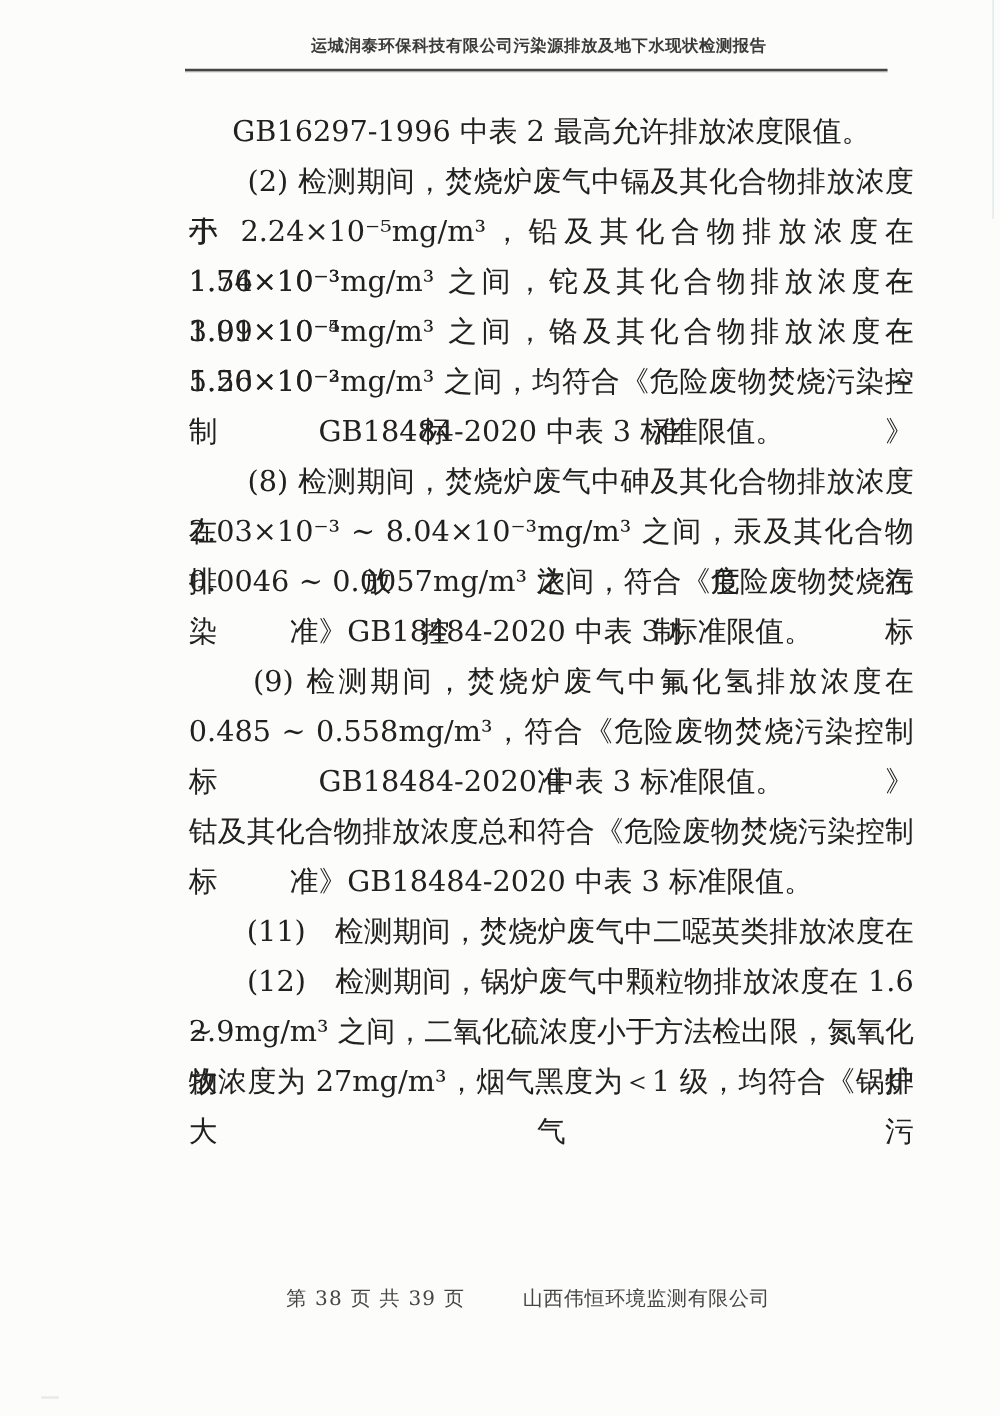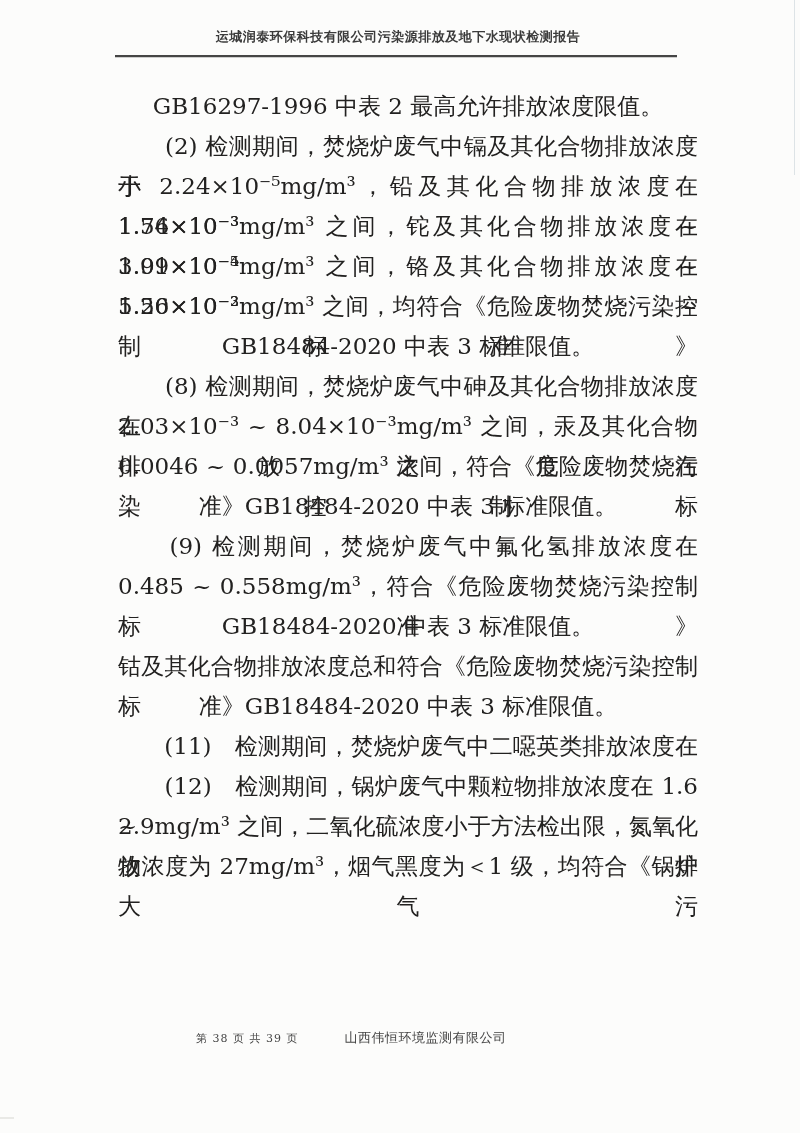--- a/index.html
+++ b/index.html
@@ -4,21 +4,21 @@
 <style>
   html,body{margin:0;padding:0;}
   body{
     width:800px;height:1133px;
     background:#fcfcfb;
     position:relative;
     overflow:hidden;
     font-family:"DejaVu Serif","Liberation Serif",serif;
     color:#2a2a2a;
   }
-  .page{position:absolute;inset:0;}
+  .page{position:absolute;inset:0;margin-left:33px;}
   .header-title{
     position:absolute;top:28px;left:0;width:796px;
     text-align:center;
     font-size:13px;font-weight:700;color:#3b3b3b;
     letter-spacing:0.5px;
     white-space:pre;
   }
   .header-rule{
     position:absolute;top:55px;left:115px;width:562px;height:2px;
     background:#454545;
@@ -37,22 +37,22 @@
   .line.fill{
     white-space:pre-wrap;
     text-align:justify;
     text-align-last:justify;
   }
   .footer{
     position:absolute;top:1029px;left:196px;
     display:flex;align-items:baseline;
     color:#454545;
   }
-  .footer .page-indicator{font-size:11px;letter-spacing:1px;white-space:pre;}
-  .footer .company{font-size:13px;margin-left:46px;letter-spacing:0.5px;white-space:pre;}
+  .footer .page-indicator{font-size:16px;letter-spacing:1px;white-space:pre;}
+  .footer .company{font-size:16px;margin-left:46px;letter-spacing:0.5px;white-space:pre;}
   .edge-right-line{
     position:absolute;top:0;right:5px;width:1px;height:175px;
     background:#dde3e6;
   }
   .scan-smudge{
     position:absolute;left:0;top:1117px;width:14px;height:2px;
     background:#e9e9e6;
   }
 </style>
 </head>

